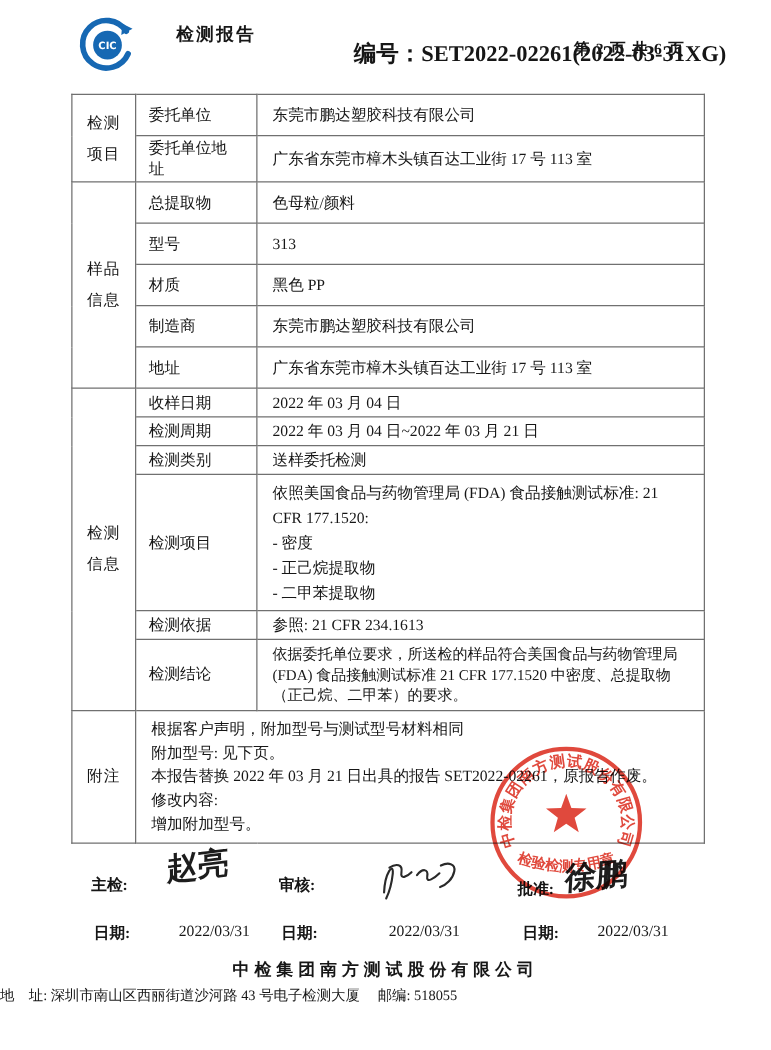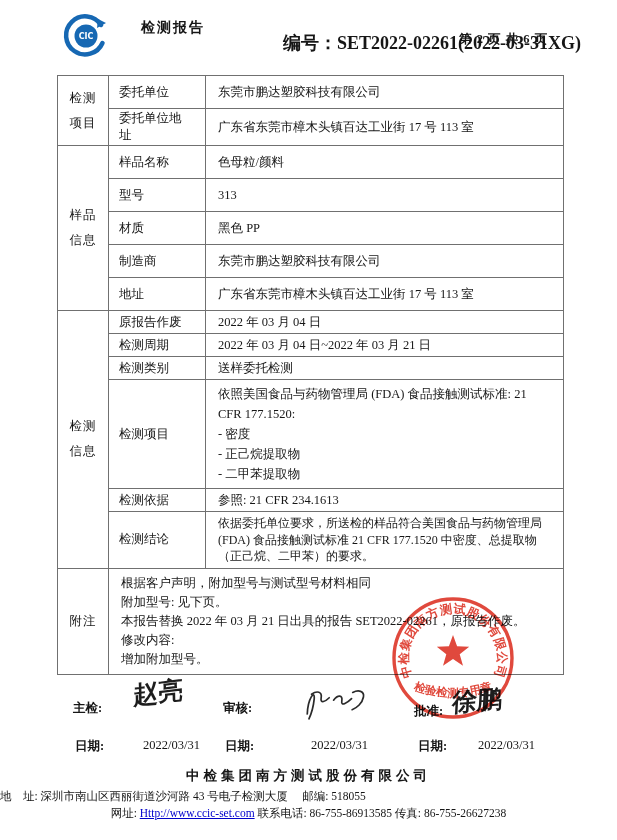--- a/index.html
+++ b/index.html
@@ -71,21 +71,21 @@
     </tr>
     <tr class="h33">
       <td>委托单位地址</td>
       <td class="vcell">广东省东莞市樟木头镇百达工业街 17 号 113 室</td>
     </tr>
 
     <tr class="h33">
       <td class="gcell" rowspan="5">
             <span class="glabel">样品信息</span>
           </td>
-      <td>样品名称</td>
+      <td>总提取物</td>
       <td class="vcell">色母粒/颜料</td>
     </tr>
     <tr class="h33">
       <td>型号</td>
       <td class="vcell">313</td>
     </tr>
     <tr class="h33">
       <td>材质</td>
       <td class="vcell">黑色 PP</td>
     </tr>
@@ -95,21 +95,21 @@
     </tr>
     <tr class="h33">
       <td>地址</td>
       <td class="vcell">广东省东莞市樟木头镇百达工业街 17 号 113 室</td>
     </tr>
 
     <tr class="h23">
       <td class="gcell" rowspan="6">
             <span class="glabel">检测信息</span>
           </td>
-      <td>原报告作废</td>
+      <td>收样日期</td>
       <td class="vcell">2022 年 03 月 04 日</td>
     </tr>
     <tr class="h23">
       <td>检测周期</td>
       <td class="vcell">2022 年 03 月 04 日~2022 年 03 月 21 日</td>
     </tr>
     <tr class="h23">
       <td>检测类别</td>
       <td class="vcell">送样委托检测</td>
     </tr>
@@ -178,15 +178,14 @@
     <text fill="#dd3527" font-size="12.3" font-weight="bold" letter-spacing="0.5">
       <textPath href="#ringPath" startOffset="50%" text-anchor="middle">中检集团南方测试股份有限公司</textPath>
     </text>
     <text fill="#dd3527" font-size="11.5" font-weight="bold">
       <textPath href="#bannerPath" startOffset="50%" text-anchor="middle">检验检测专用章</textPath>
     </text>
   </svg>
 
   <div class="f-company">中检集团南方测试股份有限公司</div>
   <div class="f-addr">地　址: 深圳市南山区西丽街道沙河路 43 号电子检测大厦　 邮编: 518055</div>
-  <div class="f-web"><span>网址: </span><a href="#">Http://www.ccic-set.com</a><span> 联系电话: 86-755-86913585 传真: 86-755-26627238</span></div>
 
 </div>
 
 </body></html>

